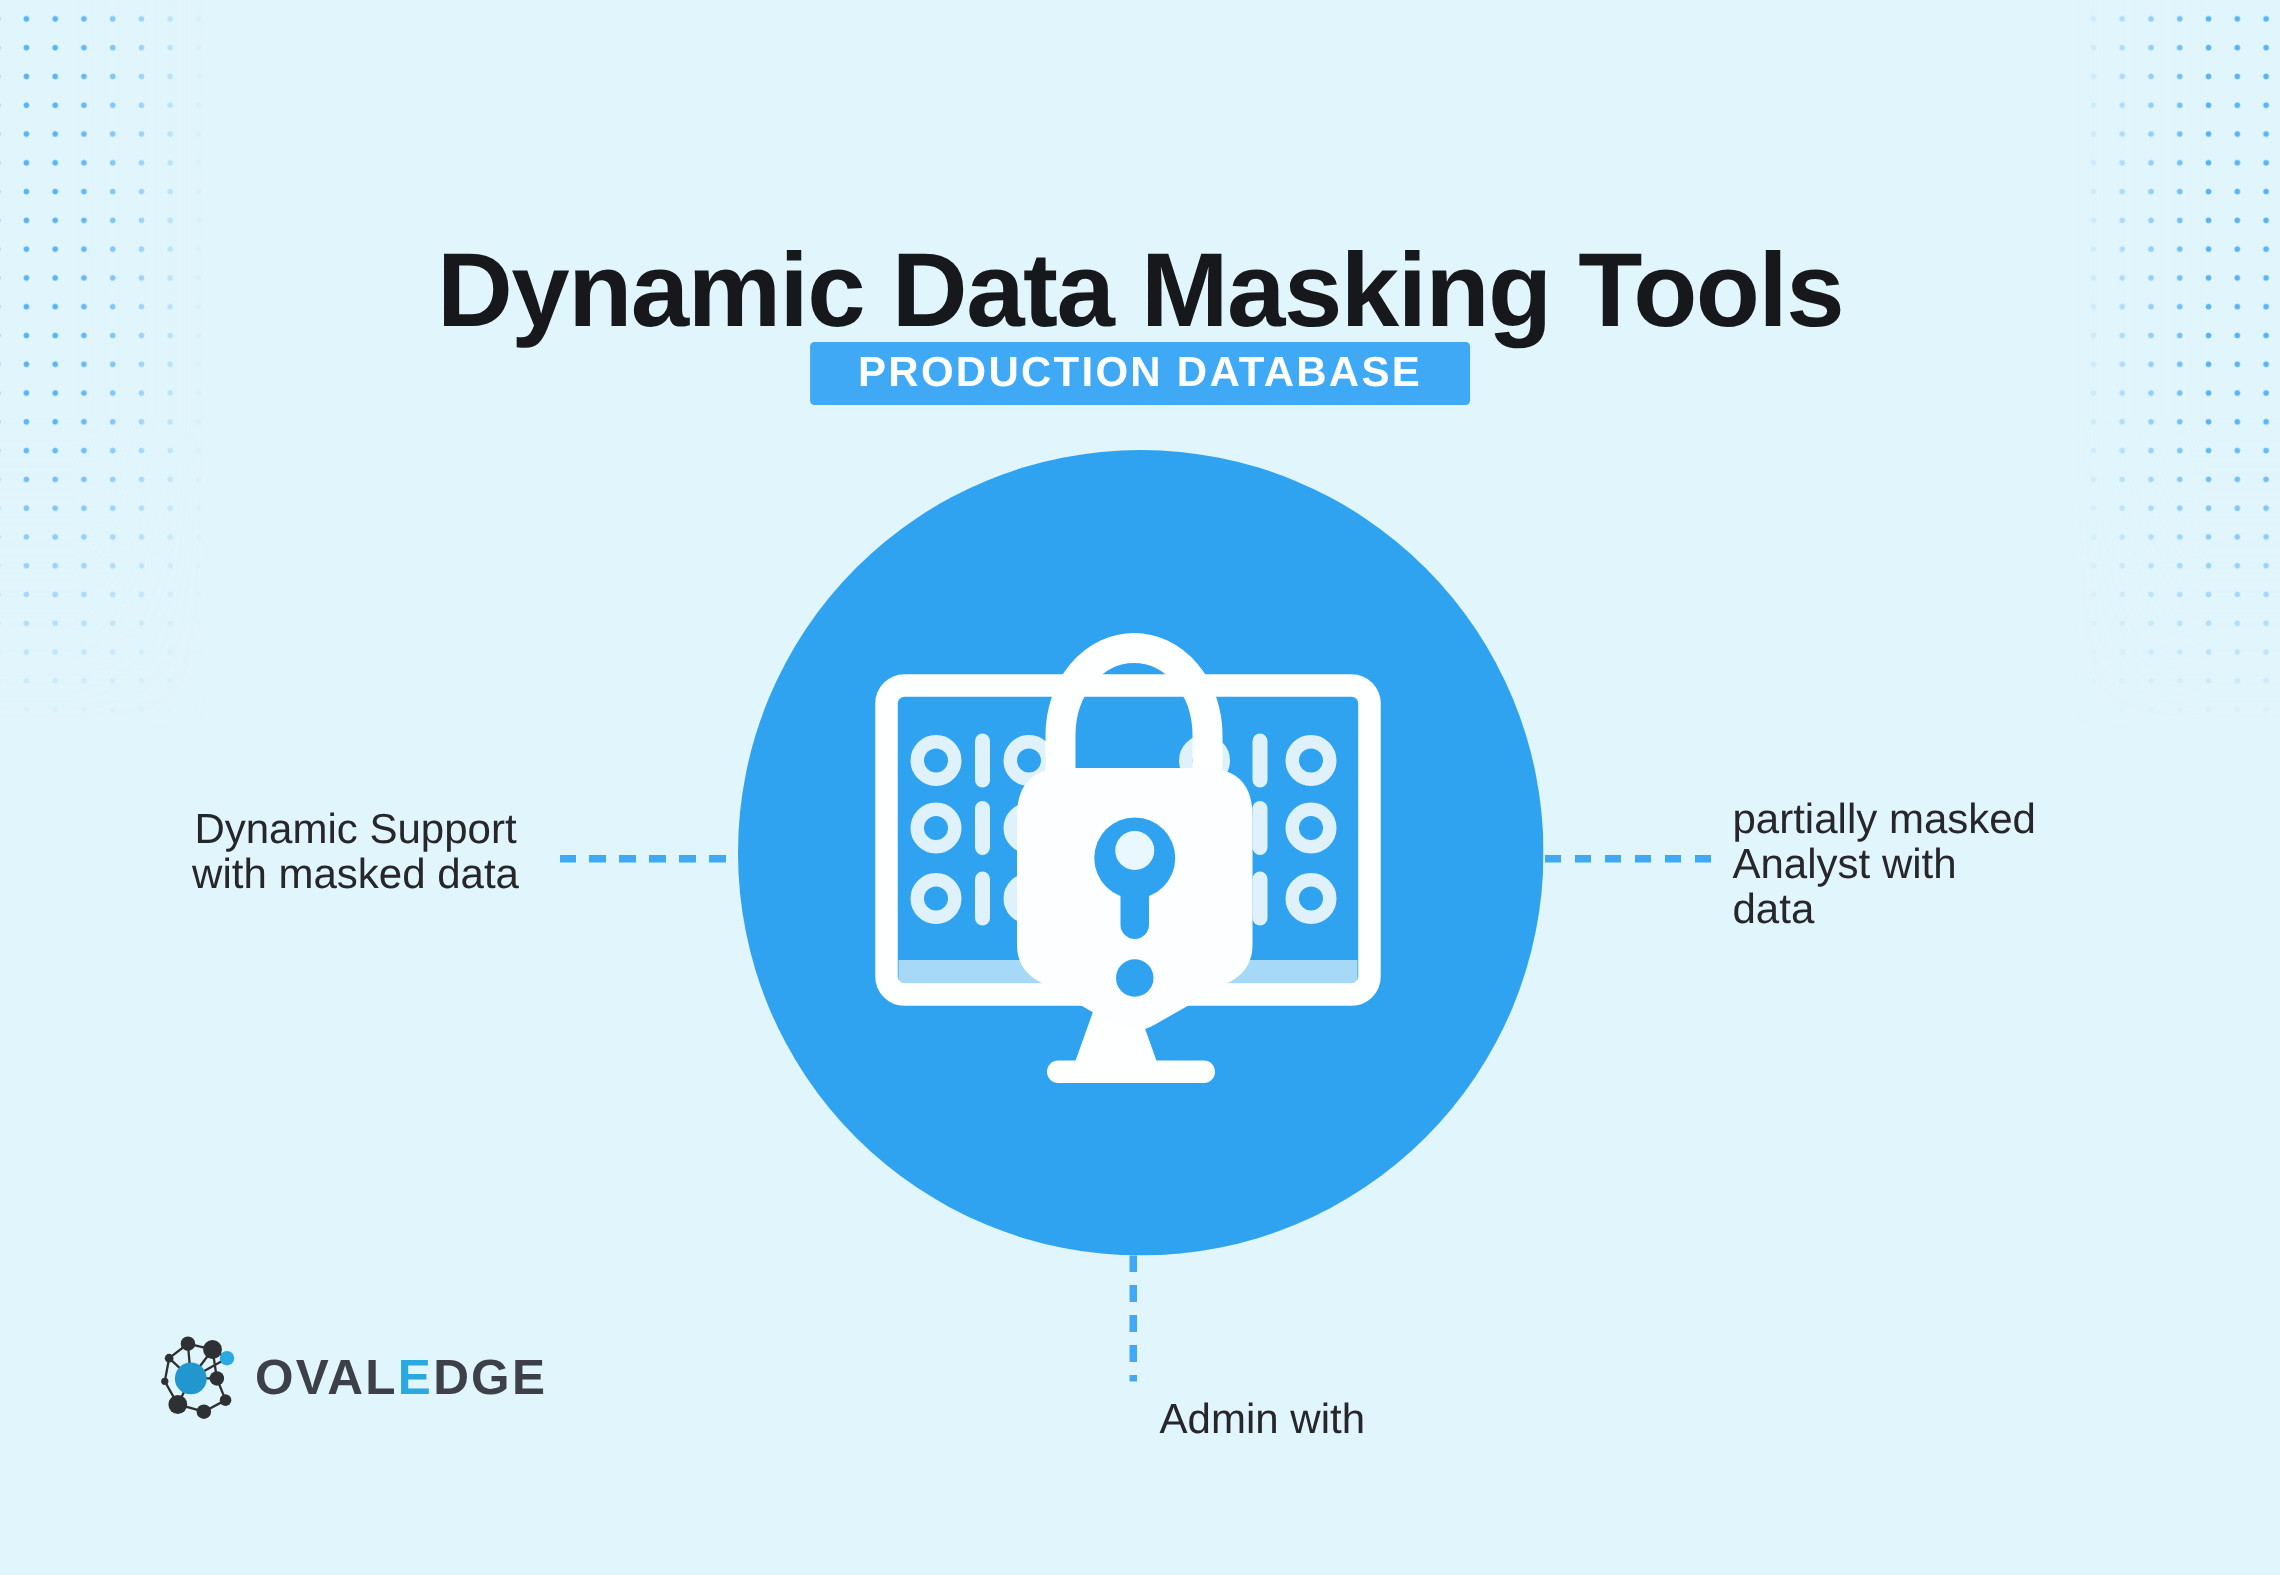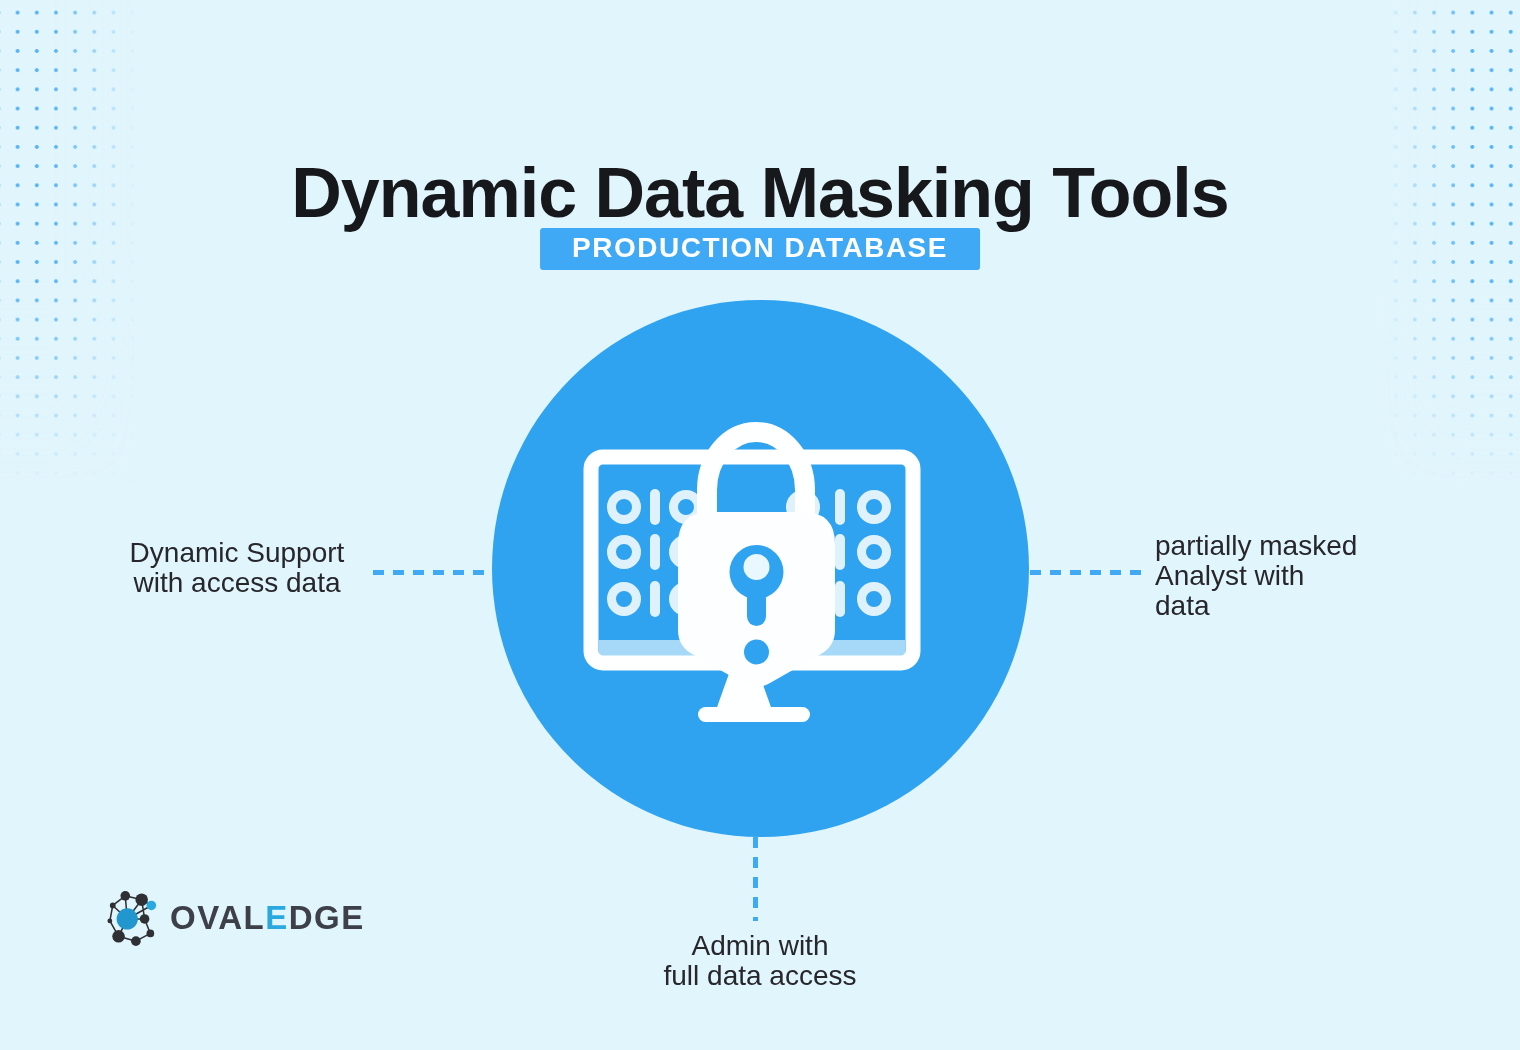--- a/index.html
+++ b/index.html
@@ -59,21 +59,21 @@
     left:753px;top:837px;width:5px;height:84px;
     background:repeating-linear-gradient(180deg,#3FA9F5 0 11px, rgba(63,169,245,0) 11px 20px);
   }
   .node-label{
     position:absolute;
     font-size:28px;line-height:30px;font-weight:400;
     color:#26262B;
   }
   .node-label-left{left:87px;top:538px;width:300px;text-align:center;}
   .node-label-right{left:1155px;top:531px;width:260px;text-align:left;}
-  .node-label-bottom{left:610px;top:931px;width:300px;text-align:center;}
+  .node-label-bottom{left:610px;top:931px;width:300px;text-align:right;}
   .logo{
     position:absolute;left:106px;top:888px;
     display:flex;align-items:center;gap:10px;
   }
   .logo-text{
     font-size:33px;font-weight:600;letter-spacing:1.5px;
     color:#3E4049;white-space:nowrap;
   }
   .logo-text .accent{color:#2AA9E0;}
 </style>
@@ -137,32 +137,31 @@
         <circle cx="264.5" cy="272" r="27"></circle>
         <circle cx="264.5" cy="267" r="13" fill="#E9F8FE"></circle>
         <rect x="255" y="288" width="19" height="38" rx="9.5"></rect>
         <circle cx="264.5" cy="352" r="12.5"></circle>
       </g>
     </g>
   </svg>
 
   <div class="node-label node-label-left">
     <div>Dynamic Support</div>
-    <div>with access data</div>
+    <div>with masked data</div>
   </div>
 
   <div class="node-label node-label-right">
     <div>partially masked</div>
     <div>Analyst with</div>
     <div>data</div>
   </div>
 
   <div class="node-label node-label-bottom">
     <div>Admin with</div>
-    <div>full data access</div>
   </div>
 
   <div class="logo">
     <svg width="54" height="60" viewBox="0 0 56 60" aria-hidden="true">
       <g stroke="#2F3033" stroke-width="1.6" fill="none">
         <path d="M20 7 L37 11 M20 7 L7 17 M20 7 L22 31 M37 11 L22 31 M37 11 L47 17
                  M22 31 L47 17 M7 17 L4 33 M4 33 L13 49 M13 49 L22 31 M13 49 L31 54
                  M31 54 L46 46 M46 46 L40 31 M40 31 L22 31 M37 11 L40 31 M7 17 L22 31"></path>
       </g>
       <g fill="#2F3033">

